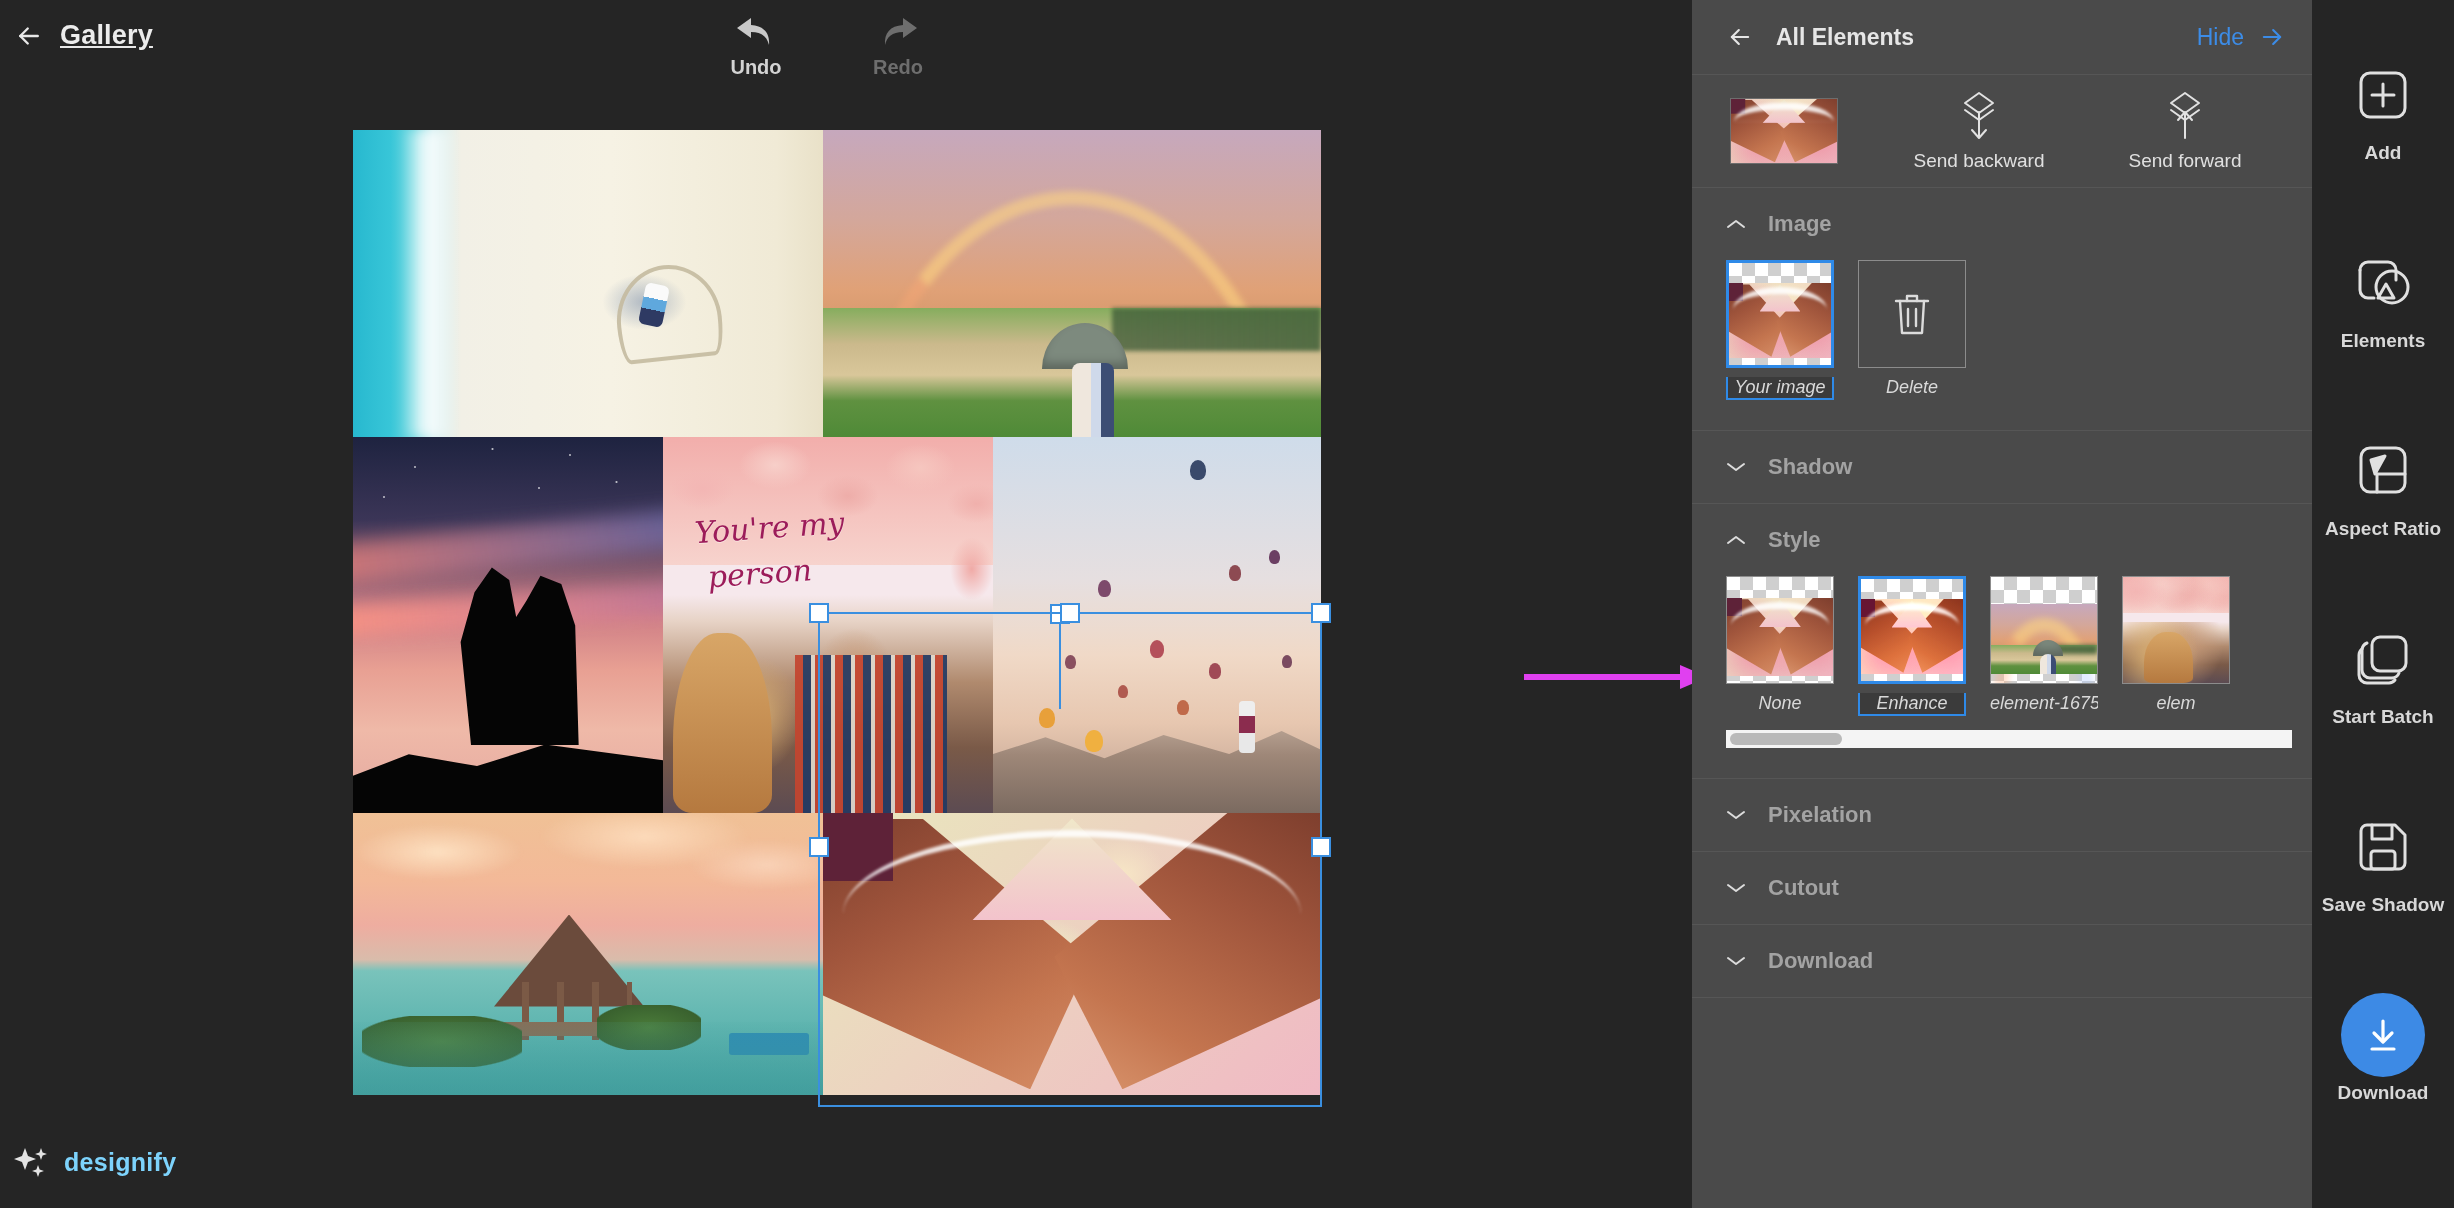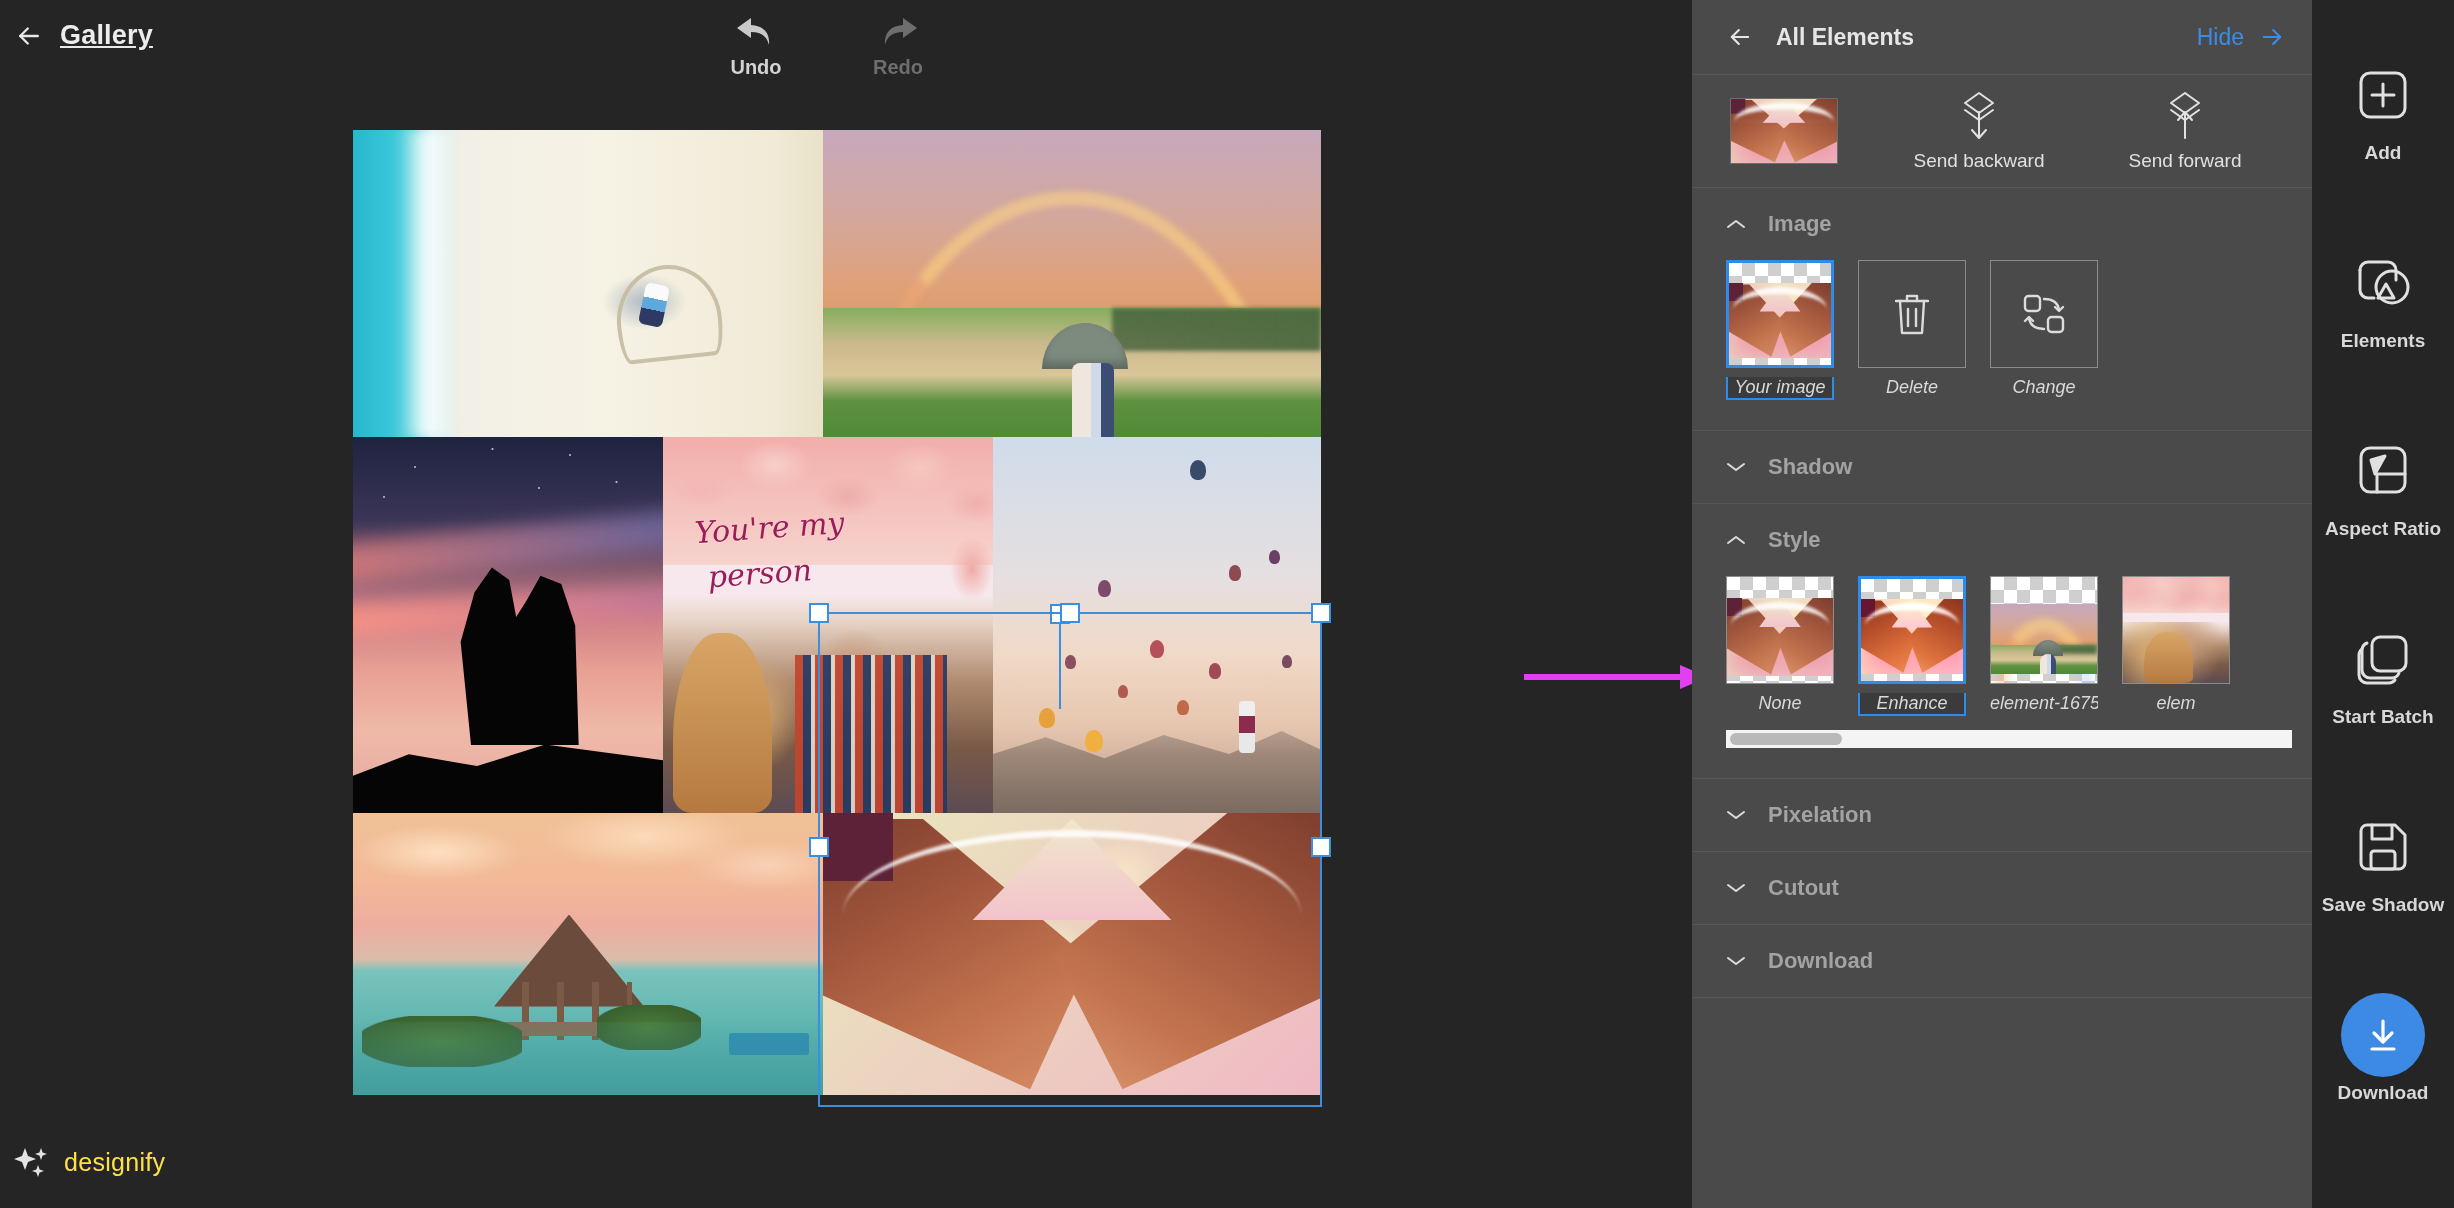--- a/index.html
+++ b/index.html
@@ -311,21 +311,21 @@
   .sel-stem-handle {
     position:absolute; left:1050px; top:604px;
     width:20px; height:20px; background:#fff; border:2px solid #3a8fe0;
   }
 
   
   .brand {
     position:absolute; left:14px; bottom:28px;
     display:flex; align-items:center; gap:14px;
   }
-  .brand-name { font-size:25px; font-weight:400; color:#fde047; letter-spacing:.3px; }
+  .brand-name { font-size:25px; font-weight:700; color:#7dd3fc; letter-spacing:.3px; }
 
   
   .anno-arrow { position:absolute; left:1522px; top:660px; }
 
   
   .rpanel {
     position: relative;
     width: 620px; height: 1208px;
     background: #4a4a4a;
     flex: none;
@@ -636,33 +636,20 @@
               <svg width="44" height="50" viewBox="0 0 44 50" fill="none" stroke="#dcdcdc" stroke-width="2.4" stroke-linecap="round" stroke-linejoin="round">
                 <path d="M6 12 H38"></path>
                 <path d="M17 12 V7 H27 V12"></path>
                 <path d="M10 12 L12 44 H32 L34 12"></path>
                 <path d="M18 20 V37"></path>
                   <path d="M26 20 V37"></path>
               </svg>
             </div>
             <div class="tile-label">Delete</div>
           </div>
-          <div class="tile">
-            <div class="tile-box">
-              <svg width="48" height="48" viewBox="0 0 48 48" fill="none" stroke="#dcdcdc" stroke-width="2.4" stroke-linecap="round" stroke-linejoin="round">
-                <rect x="5" y="6" width="15" height="15" rx="3.5"></rect>
-                <rect x="28" y="27" width="15" height="15" rx="3.5"></rect>
-                <path d="M24 9 C34 9 38 13 39 20"></path>
-                  <path d="M35 17 L39 21 L43 17"></path>
-                <path d="M24 39 C14 39 10 35 9 28"></path>
-                  <path d="M13 31 L9 27 L5 31"></path>
-              </svg>
-            </div>
-            <div class="tile-label">Change</div>
-          </div>
         </div>
       </div>
     </div>
 
     <div class="section">
       <div class="sec-head">
         <svg class="chev" viewBox="0 0 20 12" fill="none" stroke="#dcdcdc" stroke-width="2" stroke-linecap="round" stroke-linejoin="round">
             <path d="M2 3 L10 9 L18 3"></path>
           </svg>
         <span class="sec-title">Shadow</span>

